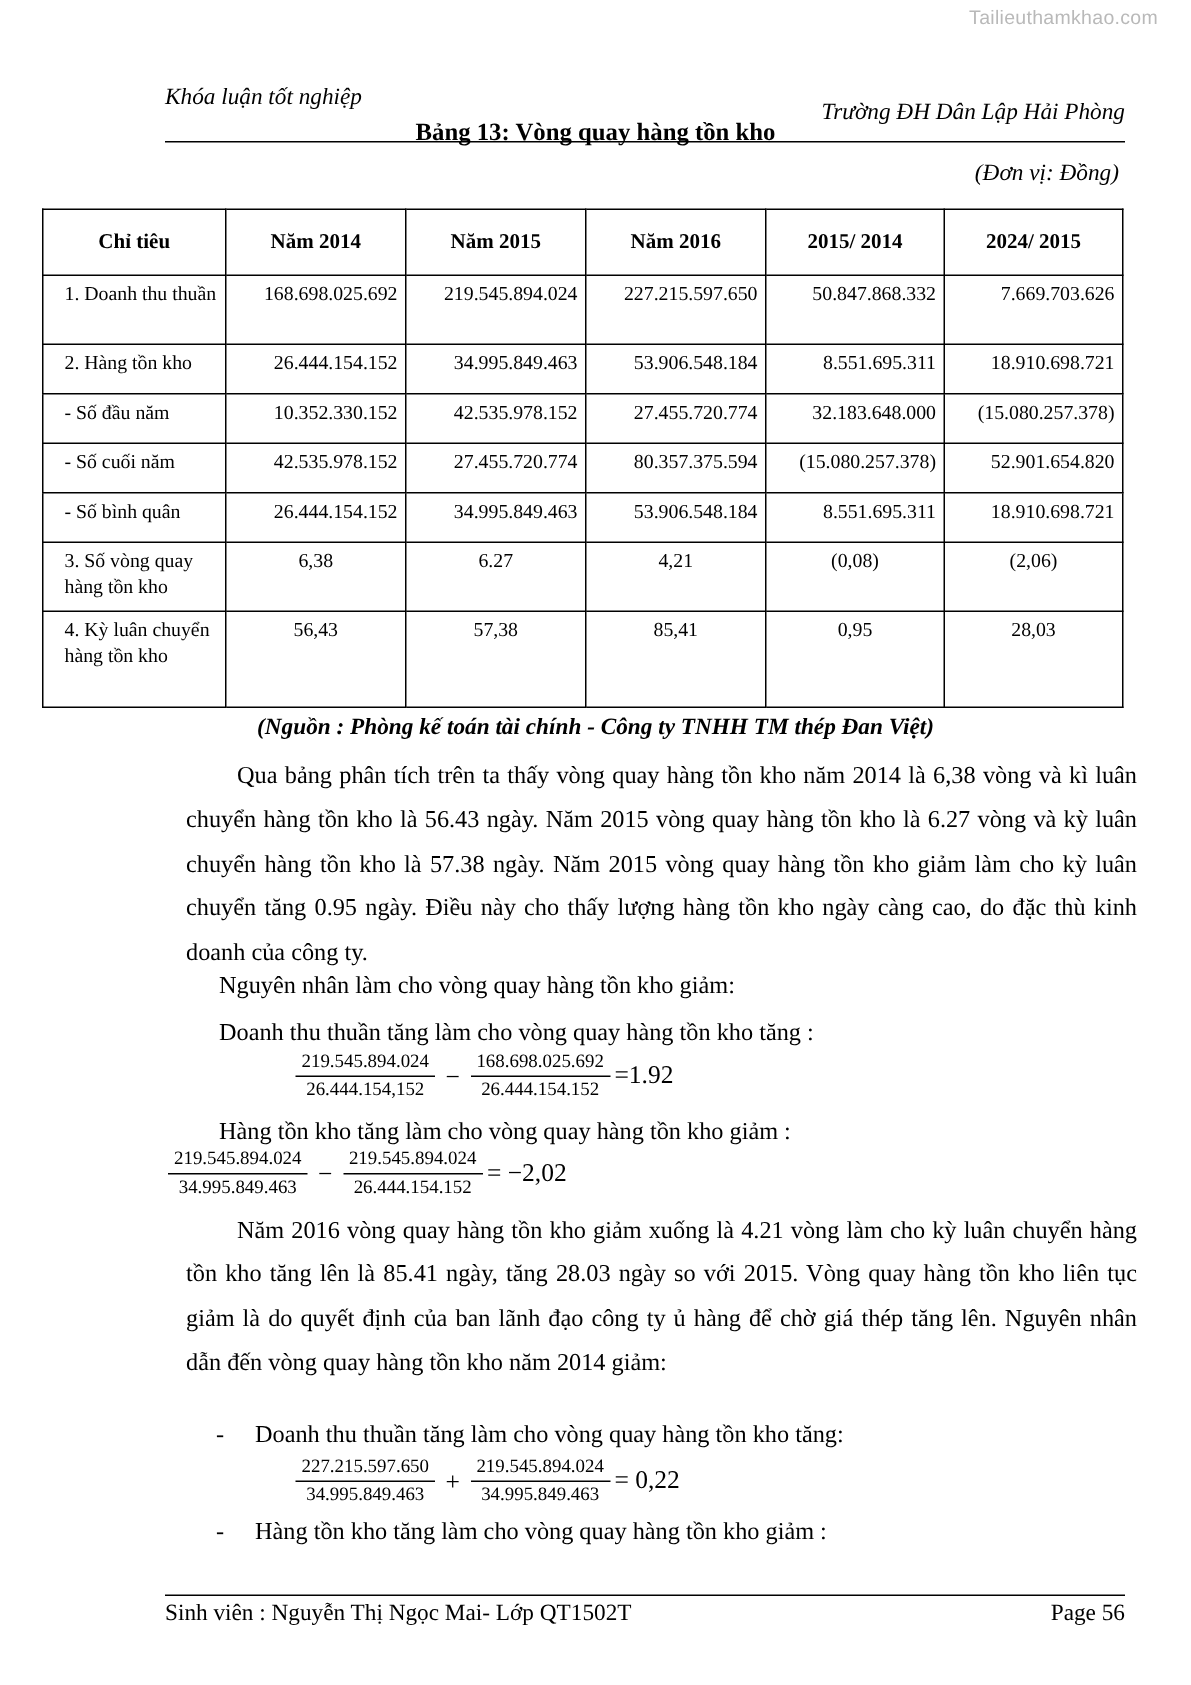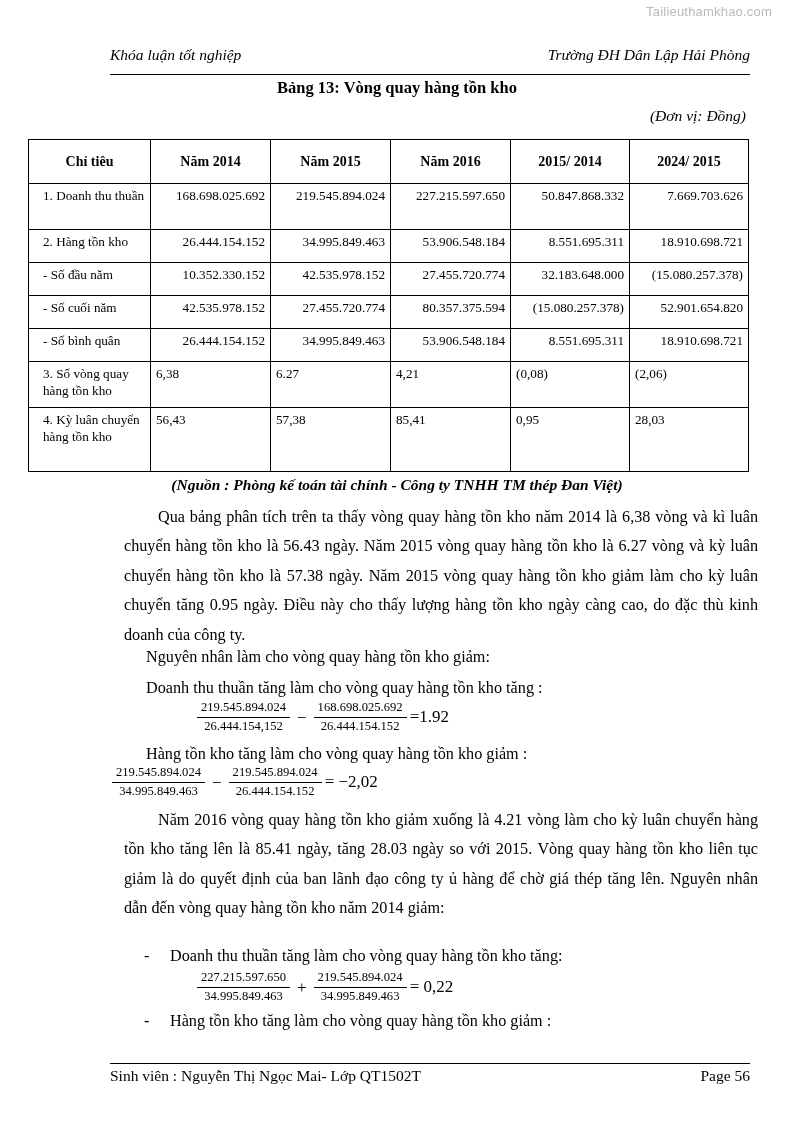--- a/index.html
+++ b/index.html
@@ -45,21 +45,21 @@
     width: 640px;
     display: flex;
     justify-content: space-between;
     align-items: center;
     border-bottom: 1.2px solid #000;
     padding-bottom: 10px;
     font-style: italic;
     font-size: 15.5px;
   }
   .doc-header .left  { white-space: nowrap; }
-  .doc-header .right { white-space: nowrap; }
+  .doc-header .right { white-space: nowrap; margin-top: 20px; }
 
   
   .table-title {
     position: absolute;
     top: 78px;
     left: 0;
     width: 794px;
     text-align: center;
     font-weight: bold;
     font-size: 16.5px;
@@ -103,21 +103,21 @@
   table.data td.rowlabel {
     text-align: left;
     white-space: normal;
     padding-left: 14px;
   }
   table.data td.num {
     text-align: right;
     white-space: nowrap;
   }
   table.data td.center {
-    text-align: left;
+    text-align: center;
     white-space: nowrap;
   }
   .r-tall2 td { height: 46px; }
   .r-tall3 td { height: 64px; }
   .r-std  td  { height: 33px; }
 
   
   col.c0 { width: 122px; }
   col.c1 { width: 120px; }
   col.c2 { width: 120px; }

